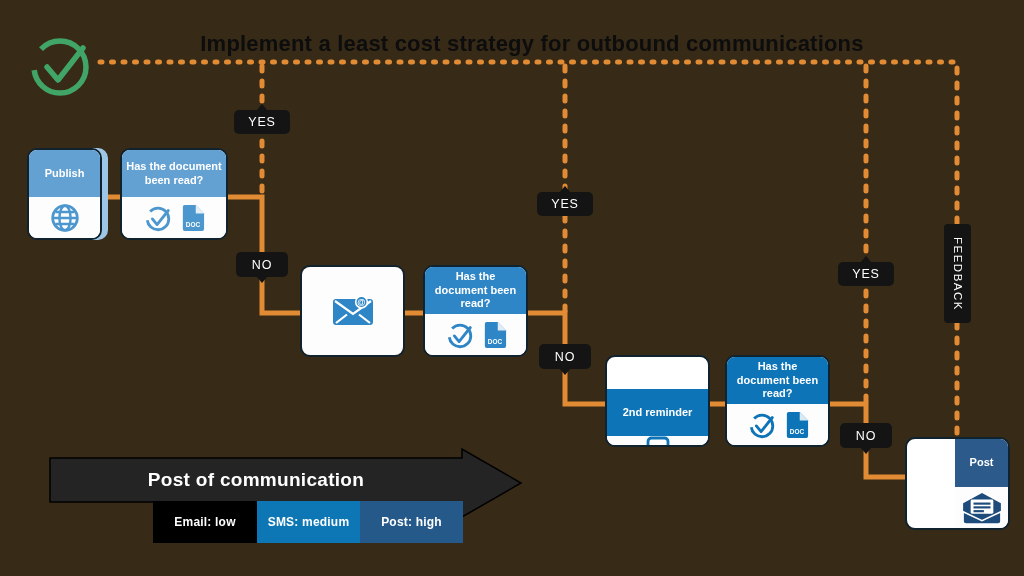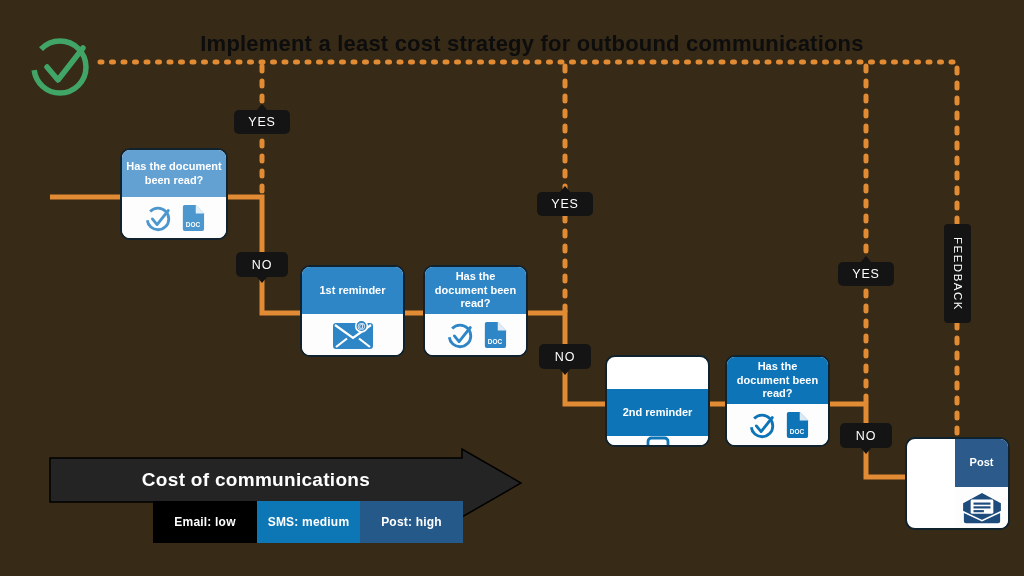--- a/index.html
+++ b/index.html
@@ -86,42 +86,53 @@
     <path d="M50 197 H262 V313 H565 V404 H866 V477 H908" fill="none" stroke="#e18b35" stroke-width="5"></path>
   </svg>
 
   <div class="title">Implement a least cost strategy for outbound communications</div>
 
   <svg id="check-badge" width="62" height="62" viewBox="0 0 62 62">
     <circle cx="30" cy="32" r="26" fill="none" stroke="#41a567" stroke-width="5.5" pathLength="100" stroke-dasharray="86 14" stroke-dashoffset="-62"></circle>
     <polyline points="17,32 28,45 53,13" fill="none" stroke="#41a567" stroke-width="5.5" stroke-linecap="round" stroke-linejoin="round"></polyline>
   </svg>
 
+  <div class="node tone-light" id="node-publish" style="left:27px;top:148px;width:75px;height:92px;">
+    <div class="node-header" style="height: 47px; background-color: rgb(100, 161, 211);">
+      <span>Publish</span>
+    </div>
+    <div class="node-body">
+      <svg width="32" height="32" viewBox="0 0 32 32">
+        <circle cx="16" cy="16" r="12.3" fill="none" stroke="currentColor" stroke-width="2.8"></circle>
+        <ellipse cx="16" cy="16" rx="5.6" ry="12.3" fill="none" stroke="currentColor" stroke-width="2.4"></ellipse>
+        <line x1="4.2" y1="16" x2="27.8" y2="16" stroke="currentColor" stroke-width="2.4"></line>
+        <line x1="6.4" y1="10" x2="25.6" y2="10" stroke="currentColor" stroke-width="2.4"></line>
+        <line x1="6.4" y1="22" x2="25.6" y2="22" stroke="currentColor" stroke-width="2.4"></line>
+      </svg>
+    </div>
+  </div>
 
   <div class="node tone-light" style="left:120px;top:148px;width:108px;height:92px;">
     <div class="node-header" style="height: 47px; background-color: rgb(100, 161, 211);">
       <span>Has the document been read?</span>
     </div>
     <div class="node-body">
       <svg width="30" height="30" viewBox="0 0 32 32">
         <circle cx="16" cy="17" r="11.5" fill="none" stroke="currentColor" stroke-width="3" pathLength="100" stroke-dasharray="86 14" stroke-dashoffset="-62"></circle>
         <polyline points="10,17 15,23 27,8" fill="none" stroke="currentColor" stroke-width="3" stroke-linecap="round" stroke-linejoin="round"></polyline>
       </svg>
       <svg width="24" height="28" viewBox="0 0 26 30">
         <path d="M4 1 h12 l9 9 v17 a2 2 0 0 1 -2 2 H4 a2 2 0 0 1 -2 -2 V3 a2 2 0 0 1 2 -2 Z" fill="currentColor"></path>
         <path d="M16 1 l9 9 h-9 Z" fill="#ffffff" opacity="0.85"></path>
         <text x="13" y="25" text-anchor="middle" font-size="7" font-weight="bold" fill="#ffffff" font-family="Liberation Sans, sans-serif">DOC</text>
       </svg>
     </div>
   </div>
 
   <div class="node tone-medium" style="left:300px;top:265px;width:105px;height:92px;">
-    <div class="node-header" style="height: 47px; background-color: rgb(46, 134, 198);">
-      <span>1st reminder</span>
-    </div>
     <div class="node-body">
       <svg width="44" height="32" viewBox="0 0 44 32">
         <rect x="2" y="4" width="40" height="26" rx="3" fill="currentColor"></rect>
         <polyline points="4,6 22,19 40,6" fill="none" stroke="#ffffff" stroke-width="2.2"></polyline>
         <line x1="5" y1="28" x2="16" y2="19.5" stroke="#ffffff" stroke-width="2.2"></line>
         <line x1="39" y1="28" x2="28" y2="19.5" stroke="#ffffff" stroke-width="2.2"></line>
         <circle cx="30.5" cy="7" r="5.8" fill="currentColor" stroke="#ffffff" stroke-width="1.6"></circle>
         <text x="30.5" y="10" text-anchor="middle" font-size="8.5" font-weight="bold" fill="#ffffff" font-family="Liberation Sans, sans-serif">@</text>
       </svg>
     </div>
@@ -196,19 +207,19 @@
   <div class="tag no" style="left:236px;top:252px;width:52px;height:25px;">NO</div>
   <div class="tag yes" style="left:537px;top:192px;width:56px;height:24px;">YES</div>
   <div class="tag no" style="left:539px;top:344px;width:52px;height:25px;">NO</div>
   <div class="tag yes" style="left:838px;top:262px;width:56px;height:24px;">YES</div>
   <div class="tag no" style="left:840px;top:423px;width:52px;height:25px;">NO</div>
   <div class="tag feedback" style="left:944px;top:224px;width:27px;height:99px;">FEEDBACK</div>
 
   <svg id="cost-arrow-svg" width="1024" height="576">
     <path d="M50 458 H462 V449 L521 483 L462 517 V502 H50 Z" fill="#242424" stroke="#000000" stroke-width="1.5"></path>
   </svg>
-  <div id="cost-title">Cost of communications</div>
+  <div id="cost-title">Post of communication</div>
 
   <div class="legend-item" style="left: 153px; width: 104px; background-color: #000000;">Email: low</div>
   <div class="legend-item" style="left: 257px; width: 103px; background-color: rgb(13, 118, 181);">SMS: medium</div>
   <div class="legend-item" style="left: 360px; width: 103px; background-color: rgb(37, 89, 138);">Post: high</div>
 
 </div>
 
 </body></html>

